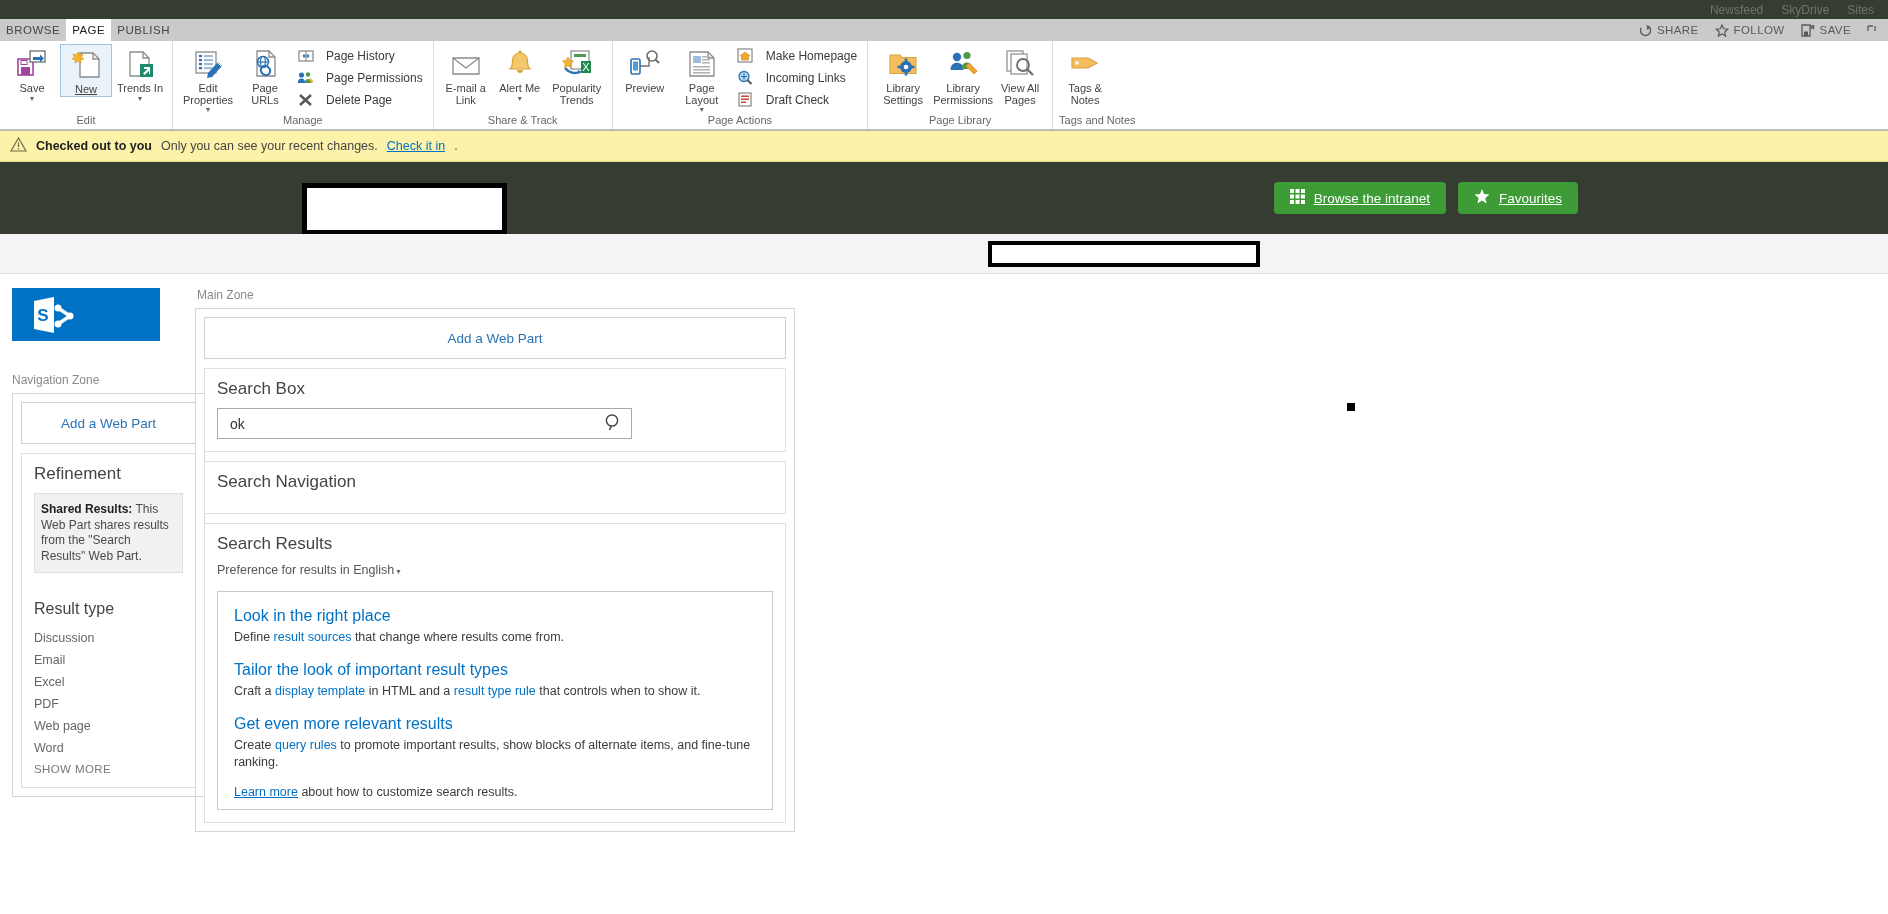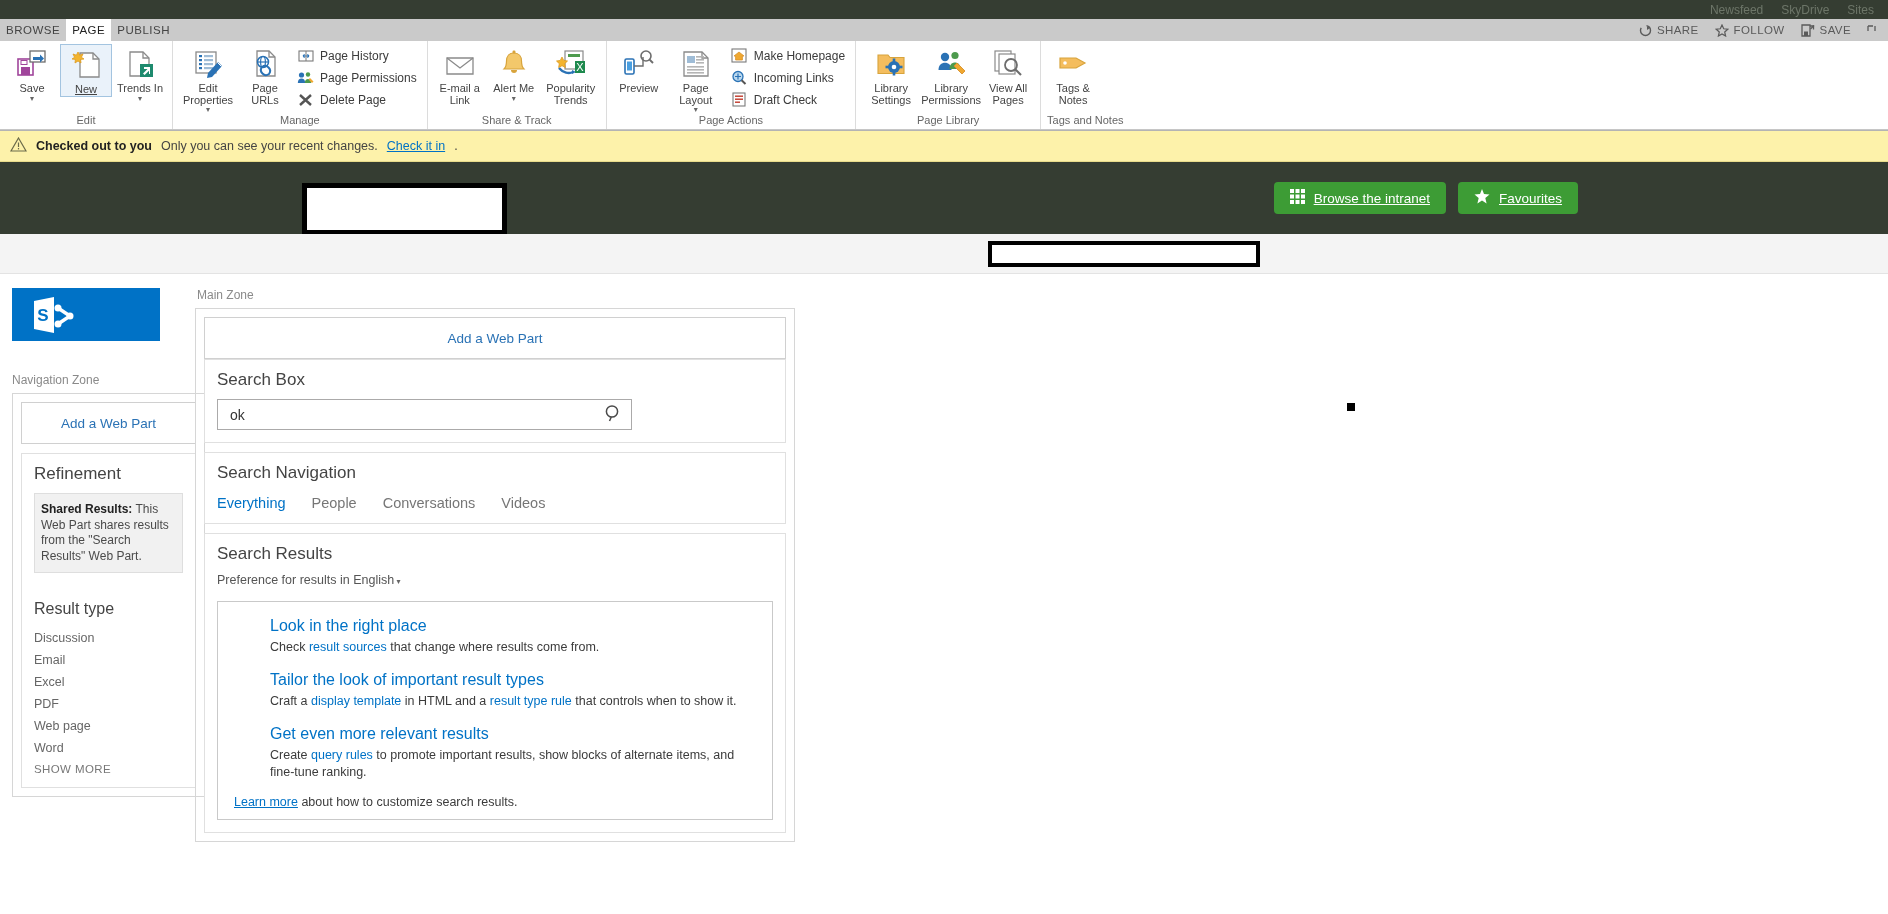--- a/index.html
+++ b/index.html
@@ -55,21 +55,21 @@
   }
   .rb-big.wide { width:58px; }
   .rb-big .ico { height:32px; display:flex; align-items:center; justify-content:center; }
   .rb-big .cap { font-size:11px; line-height:11.5px; color:#444; margin-top:3px; }
   .rb-big.selected { border:1px solid #a3c4e0; background:#eaf2fa; }
   .rb-big .cap u { text-decoration:underline; }
   .caret { font-size:8px; color:#666; line-height:7px; }
 
   .rb-small-col { display:flex; flex-direction:column; justify-content:center; gap:3px; padding-top:2px; }
   .rb-small {
-    display:flex; align-items:center; gap:6px; padding:1px 4px;
+    display:flex; align-items:center; gap:12px; padding:1px 4px;
     font-size:12px; color:#3b3b3b; cursor:pointer; white-space:nowrap;
   }
   .rb-small .ico16 { width:17px; height:17px; display:flex; align-items:center; justify-content:center; }
 
   
   .status-bar {
     background:#fdf2aa; border-bottom:1px solid #e8dc8c;
     height:31px; display:flex; align-items:center; gap:9px; padding:0 10px;
     font-size:12.5px; color:#444;
   }
@@ -143,21 +143,21 @@
     font-family:"Liberation Sans", sans-serif; background:transparent;
   }
 
   .nav-tabs { display:flex; gap:26px; padding-top:3px; }
   .nav-tab { font-size:14.5px; color:#767676; cursor:pointer; }
   .nav-tab.active { color:#0072c6; }
 
   .pref-row { font-size:12.5px; color:#555; margin:4px 0 14px; cursor:pointer; }
 
   .results-box { border:1px solid #c9c9c9; padding:14px 16px 10px; }
-  .tip { margin-bottom:14px;margin-left:36px; }
+  .tip { margin-bottom:14px; }
   .tip:last-child { margin-bottom:6px; }
   .tip-title { color:#0072c6; font-size:16px; line-height:20px; margin-bottom:3px; cursor:pointer; }
   .tip-desc { font-size:12.5px; color:#3b3b3b; line-height:17px; }
   .tip-desc a, .learn a { color:#0072c6; text-decoration:none; }
   .learn { font-size:12.5px; color:#3b3b3b; }
   .learn a { text-decoration:underline; }
 
   .artifact { position:absolute; left:1347px; top:403px; width:8px; height:8px; background:#000; }
 </style>
 </head>
@@ -592,55 +592,49 @@
       </div>
     </div>
   </div>
 
   <div class="main-col">
     <div class="zone-label" style="margin-left:2px;">Main Zone</div>
 
     <div class="zone-box">
       <div class="add-webpart">Add a Web Part</div>
 
-      <div class="wp" style="margin-top:0;">
+      <div class="wp" style="margin-top:9px;">
         <h2 class="wp-title">Search Box</h2>
         <div class="search-field">
           <input type="text" value="ok" style="">
           <span>
             <svg width="19" height="19" viewBox="0 0 19 19">
                 <circle cx="8" cy="7.5" r="5.6" fill="none" stroke="#4a4a4a" stroke-width="1.5"></circle>
                 <path d="M7.3 13 L5.5 17" stroke="#4a4a4a" stroke-width="1.5"></path>
               </svg>
           </span>
         </div>
       </div>
 
       <div class="wp" style="margin-top:9px;">
         <h2 class="wp-title">Search Navigation</h2>
-        <div class="nav-tabs">
-          <div class="nav-tab active">Everything</div>
-          <div class="nav-tab">People</div>
-          <div class="nav-tab">Conversations</div>
-          <div class="nav-tab">Videos</div>
-        </div>
       </div>
 
       <div class="wp" style="margin-top:9px;">
         <h2 class="wp-title">Search Results</h2>
         <div class="pref-row">
           <span>Preference for results in English</span><span class="caret"> ▾</span>
         </div>
 
         <div class="results-box">
 
           <div class="tip">
             <div class="tip-title">Look in the right place</div>
             <div class="tip-desc">
-              <span>Check </span><a href="#">result sources</a><span> that change where results come from.</span>
+              <span>Define </span><a href="#">result sources</a><span> that change where results come from.</span>
             </div>
           </div>
 
           <div class="tip">
             <div class="tip-title">Tailor the look of important result types</div>
             <div class="tip-desc">
               <span>Craft a </span><a href="#">display template</a><span> in HTML and a </span><a href="#">result type rule</a><span> that controls when to show it.</span>
             </div>
           </div>
 

